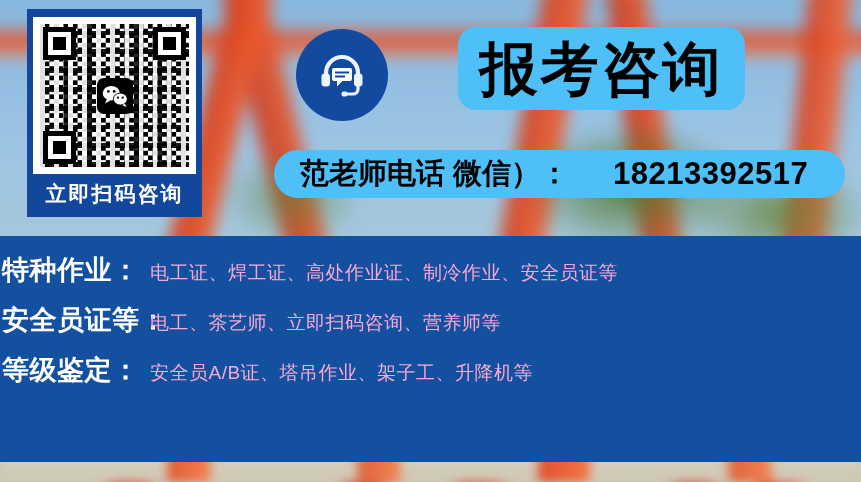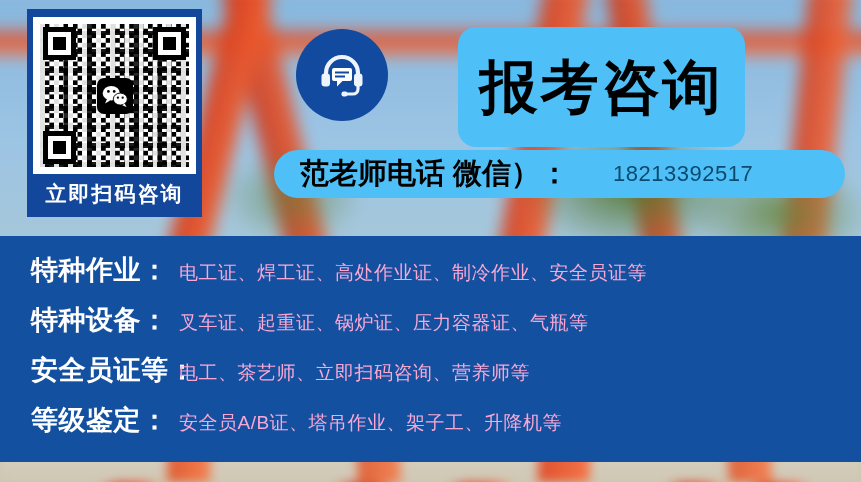--- a/index.html
+++ b/index.html
@@ -138,21 +138,21 @@
     align-items: center;
     justify-content: center;
   }
 
   
   .title-pill {
     position: absolute;
     left: 458px;
     top: 27px;
     width: 287px;
-    height: 120px;
+    height: 83px;
     background: #4ec0f7;
     border-radius: 18px;
     display: flex;
     align-items: center;
     justify-content: center;
   }
   .title-pill .txt {
     color: #000000;
     font-size: 58px;
     font-weight: bold;
@@ -174,23 +174,23 @@
     padding: 12px 26px;
   }
   .phone-pill .label {
     color: #000000;
     font-size: 29px;
     font-weight: bold;
     letter-spacing: 0px;
     white-space: nowrap;
   }
   .phone-pill .number {
-    color: #0c4a6e;
-    font-size: 22px;
-    font-weight: normal;
+    color: #000000;
+    font-size: 31px;
+    font-weight: bold;
     letter-spacing: 0.5px;
     margin-left: 44px;
     white-space: nowrap;
   }
 
   
   .info-panel {
     position: absolute;
     left: 0;
     top: 236px;
@@ -206,21 +206,20 @@
     padding-left: 2px;
     white-space: nowrap;
   }
   .info-row .cat {
     color: #ffffff;
     font-size: 27px;
     font-weight: bold;
     letter-spacing: 0.5px;
     width: 148px;
     flex: 0 0 148px;
-    margin-left: 29px;
   }
   .info-row .items {
     color: #f9a8d4;
     font-size: 19px;
     font-weight: normal;
     letter-spacing: 0.5px;
   }
 </style>
 </head>
 <body>
@@ -276,24 +275,20 @@
     <span class="label">范老师电话 微信）：</span>
     <span class="number">18213392517</span>
   </div>
 
   <div class="info-panel">
     <div class="info-row">
       <span class="cat">特种作业：</span>
       <span class="items">电工证、焊工证、高处作业证、制冷作业、安全员证等</span>
     </div>
     <div class="info-row">
-      <span class="cat">特种设备：</span>
-      <span class="items">叉车证、起重证、锅炉证、压力容器证、气瓶等</span>
-    </div>
-    <div class="info-row">
       <span class="cat">安全员证等：</span>
       <span class="items">电工、茶艺师、立即扫码咨询、营养师等</span>
     </div>
     <div class="info-row">
       <span class="cat">等级鉴定：</span>
       <span class="items">安全员A/B证、塔吊作业、架子工、升降机等</span>
     </div>
   </div>
 
 </div>

